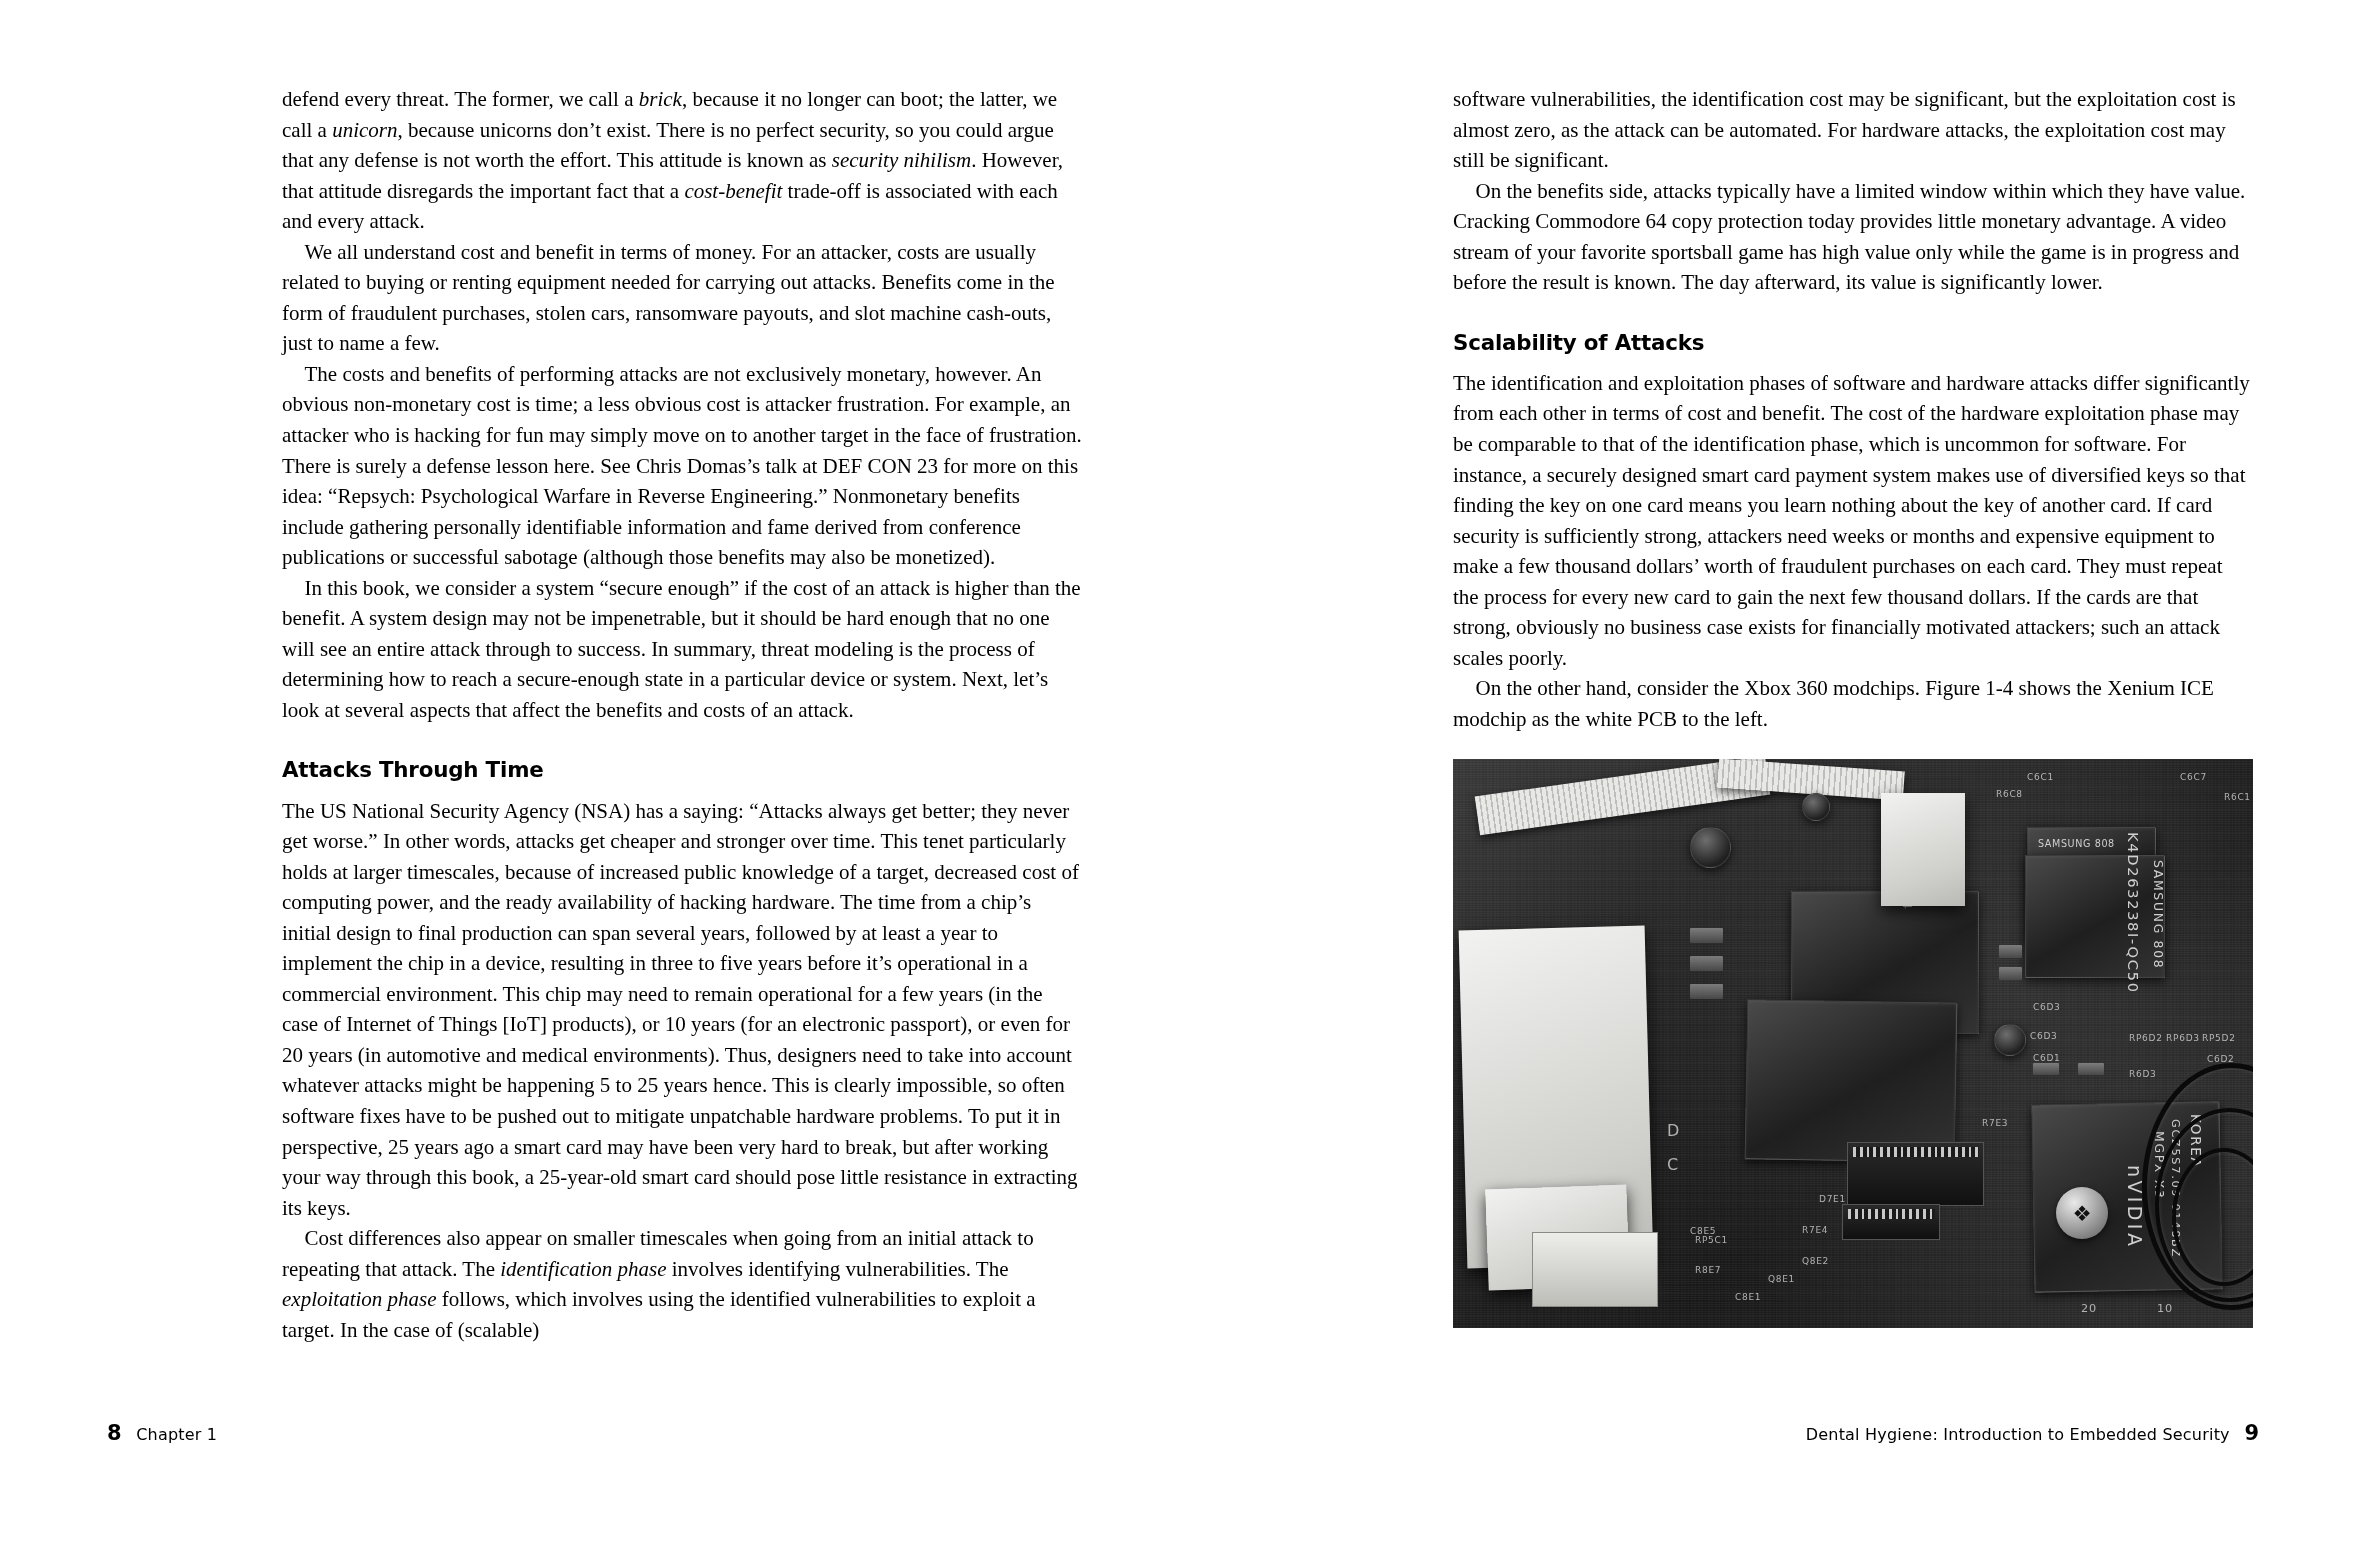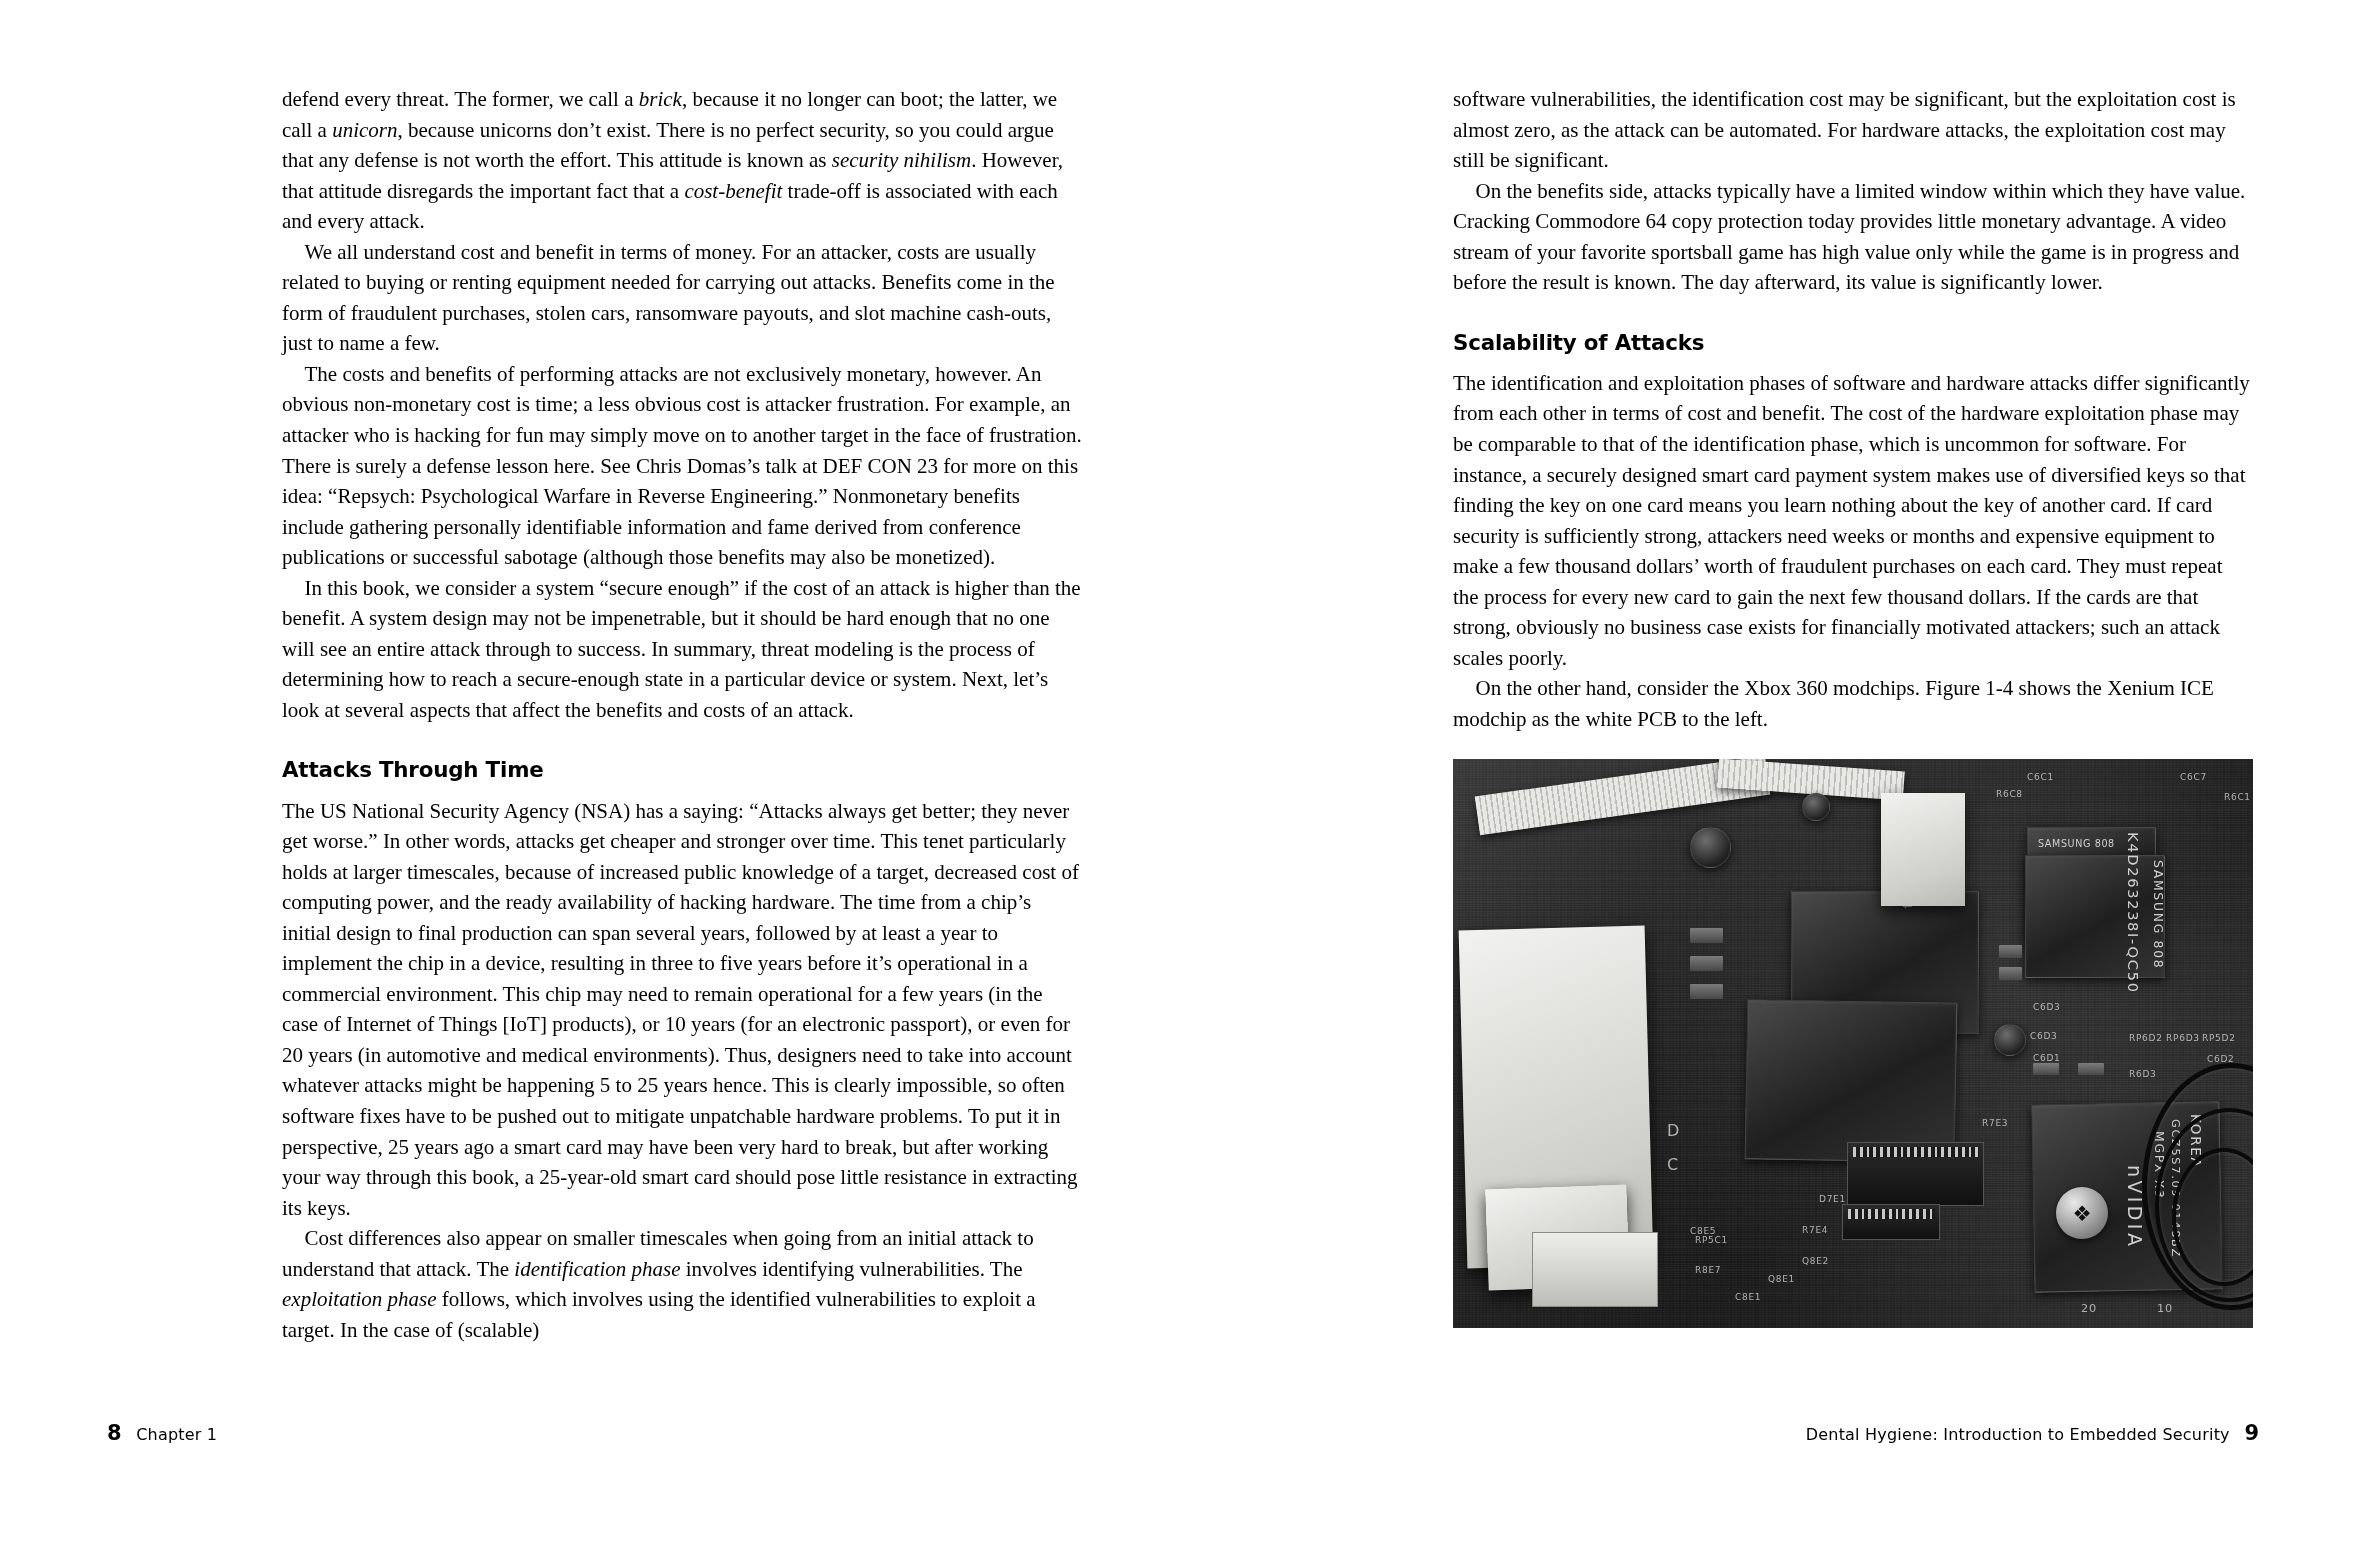--- a/index.html
+++ b/index.html
@@ -218,21 +218,21 @@
         <span>In this book, we consider a system “secure enough” if the cost of an attack is higher than the benefit. A system design may not be impenetrable, but it should be hard enough that no one will see an entire attack through to success. In summary, threat modeling is the process of determining how to reach a secure-enough state in a particular device or system. Next, let’s look at several aspects that affect the benefits and costs of an attack.</span>
       </p>
 
       <h2 class="section">Attacks Through Time</h2>
 
       <p>
         <span>The US National Security Agency (NSA) has a saying: “Attacks always get better; they never get worse.” In other words, attacks get cheaper and stronger over time. This tenet particularly holds at larger timescales, because of increased public knowledge of a target, decreased cost of computing power, and the ready availability of hacking hardware. The time from a chip’s initial design to final production can span several years, followed by at least a year to implement the chip in a device, resulting in three to five years before it’s operational in a commercial environment. This chip may need to remain operational for a few years (in the case of Internet of Things [IoT] products), or 10 years (for an electronic passport), or even for 20 years (in automotive and medical environments). Thus, designers need to take into account whatever attacks might be happening 5 to 25 years hence. This is clearly impossible, so often software fixes have to be pushed out to mitigate unpatchable hardware problems. To put it in perspective, 25 years ago a smart card may have been very hard to break, but after working your way through this book, a 25-year-old smart card should pose little resistance in extracting its keys.</span>
       </p>
 
       <p class="indent">
-        <span>Cost differences also appear on smaller timescales when going from an initial attack to understand that attack. The </span><em>identification phase</em><span> involves identifying vulnerabilities. The </span><em>exploitation phase</em><span> follows, which involves using the identified vulnerabilities to exploit a target. In the case of (scalable)</span>
+        <span>Cost differences also appear on smaller timescales when going from an initial attack to repeating that attack. The </span><em>identification phase</em><span> involves identifying vulnerabilities. The </span><em>exploitation phase</em><span> follows, which involves using the identified vulnerabilities to exploit a target. In the case of (scalable)</span>
       </p>
     </div>
 
     <div class="folio folio-left">
       <span class="folio-num">8</span>
       <span class="folio-text">Chapter 1</span>
     </div>
   </div>
 
   <div class="page page-right">

